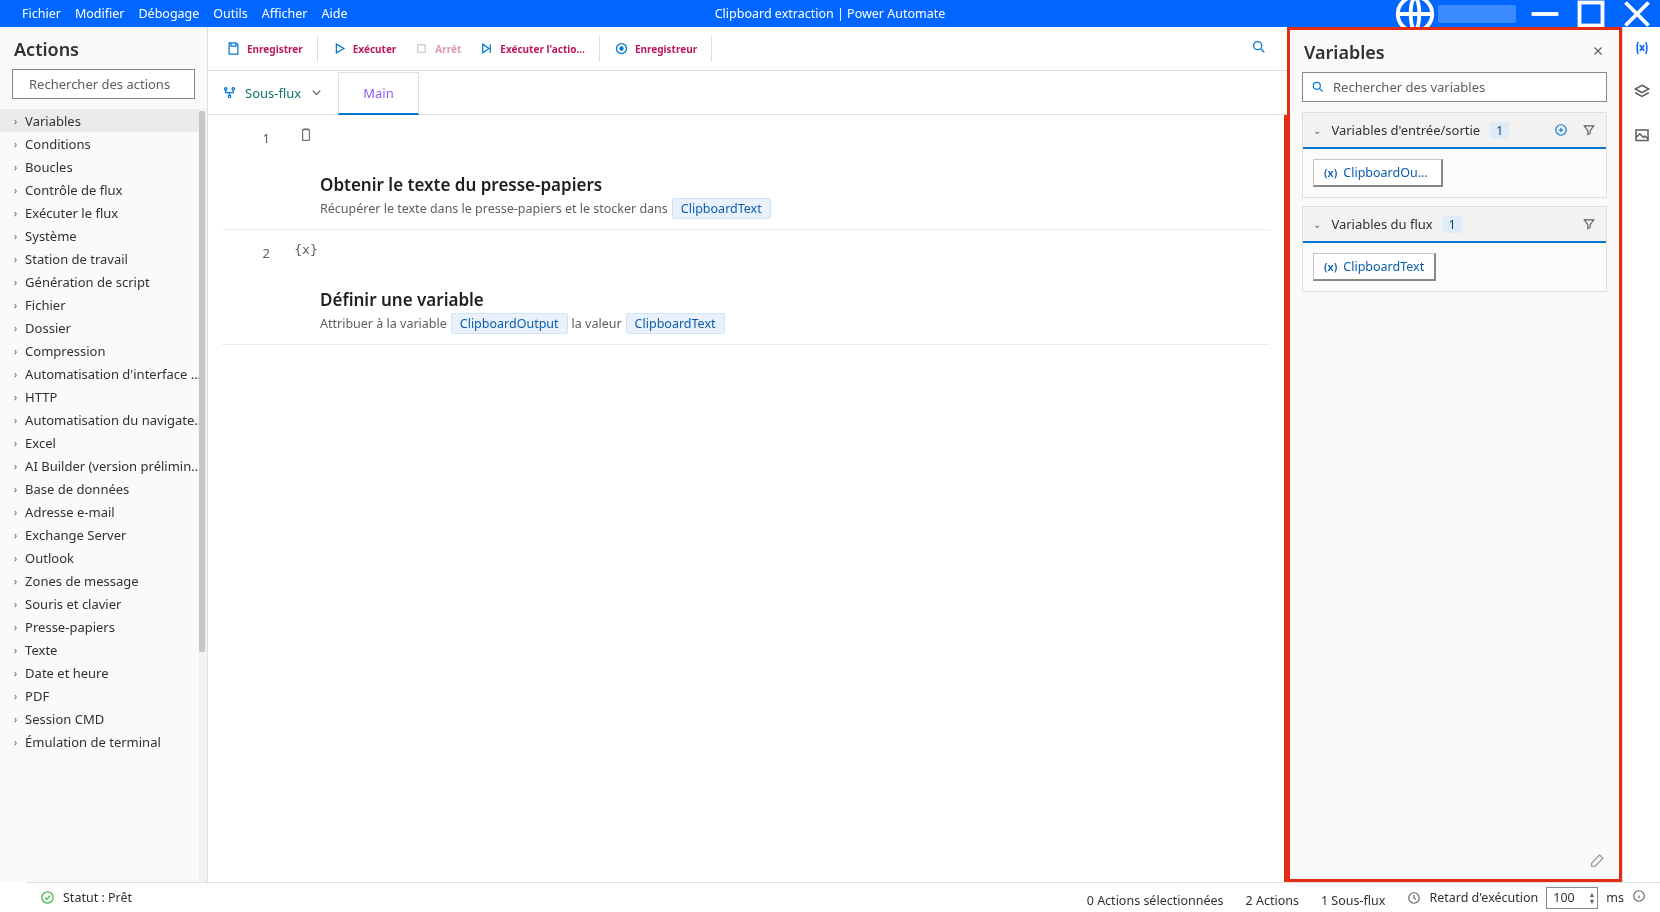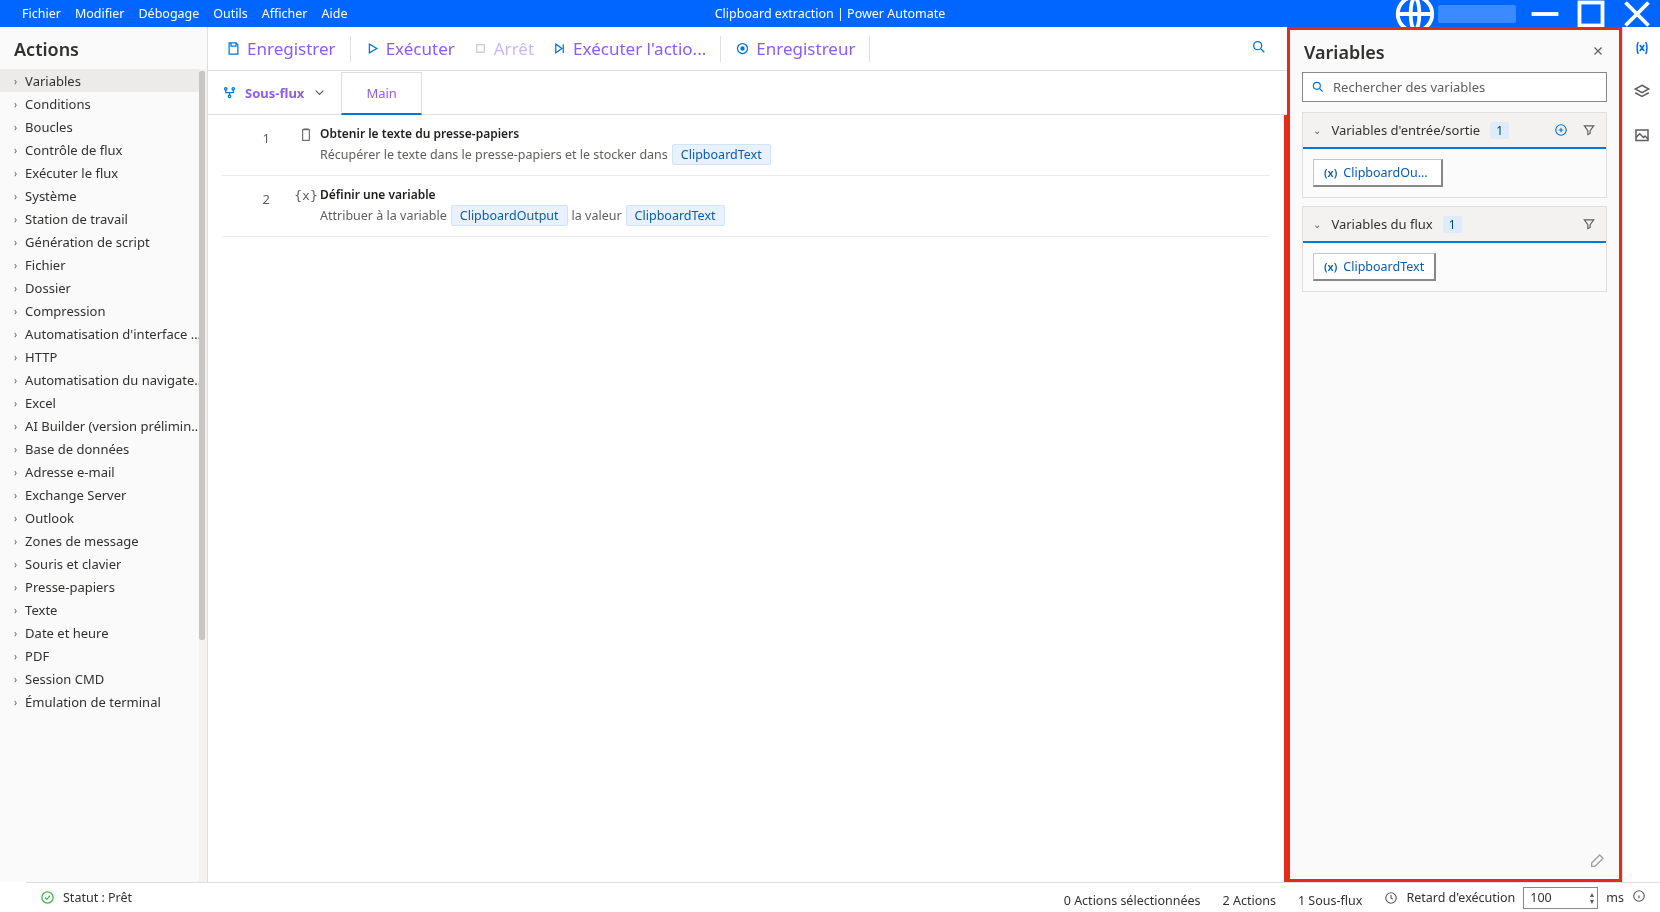--- a/index.html
+++ b/index.html
@@ -50,31 +50,31 @@
   .tree-item .label { white-space:nowrap; overflow:hidden; text-overflow:ellipsis;}
   .scrollbar-y { position:absolute; right:0; top:0; bottom:0; width:8px; background:#f3f2f1;}
   .scrollbar-thumb { position:absolute; left:0; right:2px; top:2px; height:70%; background:#c8c6c4; border-radius:2px;}
 
   
   .center-col { flex:1; display:flex; flex-direction:column; min-width:0;}
   .toolbar {
     height: 44px; border-bottom:1px solid #e1dfdd;
     display:flex; align-items:center; padding:0 10px; gap:2px;
   }
-  .tool-btn { display:flex; align-items:center; gap:6px; padding:6px 8px; font-size:17px; color:#8b5cf6;}
+  .tool-btn { display:flex; align-items:center; gap:6px; padding:6px 8px; font-size:10px; color:#be185d;font-weight:bold;}
   .tool-btn.disabled { opacity:0.45; }
   .tool-btn svg { width:15px; height:15px; }
   .tool-sep { width:1px; height:26px; background:#e1dfdd; margin:0 4px;}
   .toolbar .search-icon { margin-left:auto; padding:6px 10px; color:#0078d4;}
 
   .subflow-bar {
     height: 44px; border-bottom:1px solid #e1dfdd;
     display:flex; align-items:center;
   }
-  .subflow-btn { display:flex; align-items:center; gap:8px; padding:0 14px; height:100%; font-size:13px; color:#8b5cf6;font-weight:bold;}
+  .subflow-btn { display:flex; align-items:center; gap:8px; padding:0 14px; height:100%; font-size:13px; color:#0f766e;}
   .subflow-btn svg { width:15px; height:15px; }
   .tab {
     display:flex; align-items:center; justify-content:center;
     padding:0 24px; height:100%; font-size:13px;
     border-top:1px solid #e1dfdd; border-right:1px solid #e1dfdd; border-left:1px solid #e1dfdd;
     position:relative; top:1px; background:#fff;
   }
   .tab.active { border-bottom:2px solid #0078d4; font-weight:400; color:#8b5cf6;}
   .subflow-btn + .tab { border-left:1px solid #e1dfdd;}
 
@@ -84,21 +84,21 @@
   }
   .step {
     display:flex; border-bottom:1px solid #edebe9; margin:0 14px; padding:10px 0;
   }
   .step-num {
     width:70px; text-align:right; padding-right:22px; color:#605e5c; font-size:13px; padding-top:4px;
   }
   .step-icon { width:28px; display:flex; justify-content:center; padding-top:2px;}
   .step-icon svg { width:16px; height:16px; color:#605e5c;}
   .step-body { flex:1; }
-  .step-title { font-size:12px; font-weight:600; color:#201f1e;}
+  .step-title { font-size:17px; font-weight:600; color:#201f1e;margin-top:48px;}
   .step-desc { font-size:12.5px; color:#605e5c; margin-top:2px; display:flex; flex-wrap:wrap; align-items:center; gap:4px;}
   .var-chip {
     display:inline-flex; align-items:center;
     background:#e9f2fc; color:#0b5cab;
     border:1px solid #d0e4f8; border-radius:2px;
     padding:1px 8px; font-size:12.5px;
   }
 
   
   .vars-panel {
@@ -149,21 +149,21 @@
   .status-bar {
     height:30px; border-top:1px solid #e1dfdd;
     display:flex; align-items:center; padding:0 14px; gap:24px; font-size:12.5px;
     color:#323130;
     margin-left:26px;
   }
   .status-left { display:flex; align-items:center; gap:8px;}
   .status-left svg { width:15px; height:15px; color:#3bb44a;}
   .status-center { margin-left:auto; display:flex; align-items:flex-end; gap:22px;}
   .delay-box {
-    border:1px solid #8a8886; width:75px; height:22px;
+    border:1px solid #8a8886; width:52px; height:22px;
     display:flex; align-items:center; justify-content:space-between; padding:0 2px 0 6px;
   }
   .delay-box .spinner { display:flex; flex-direction:column; font-size:7px; line-height:7px; color:#605e5c;}
   .info-icon svg { width:14px; height:14px; color:#605e5c;}
 </style>
 </head>
 <body>
 
 <div class="title-bar">
   <div class="menu-items">
@@ -198,20 +198,29 @@
           <path d="M6 6l12 12M18 6L6 18"></path>
         </svg>
       </div>
   </div>
 </div>
 
 <div class="body-row">
 
   <div class="actions-panel">
     <div class="panel-title">Actions</div>
+    <div class="search-wrap">
+      <div class="search-box">
+        <svg width="14" height="14" viewBox="0 0 24 24" fill="none" stroke="#0078d4" stroke-width="2">
+            <circle cx="10" cy="10" r="6"></circle>
+            <path d="M20 20l-5-5"></path>
+          </svg>
+        <input placeholder="Rechercher des actions" style="">
+      </div>
+    </div>
     <div class="tree" id="actions-tree">
       <div class="tree-item selected">
           <span class="chev">›</span>
           <span class="label">Variables</span>
         </div>
         <div class="tree-item">
           <span class="chev">›</span>
           <span class="label">Conditions</span>
         </div>
         <div class="tree-item">

